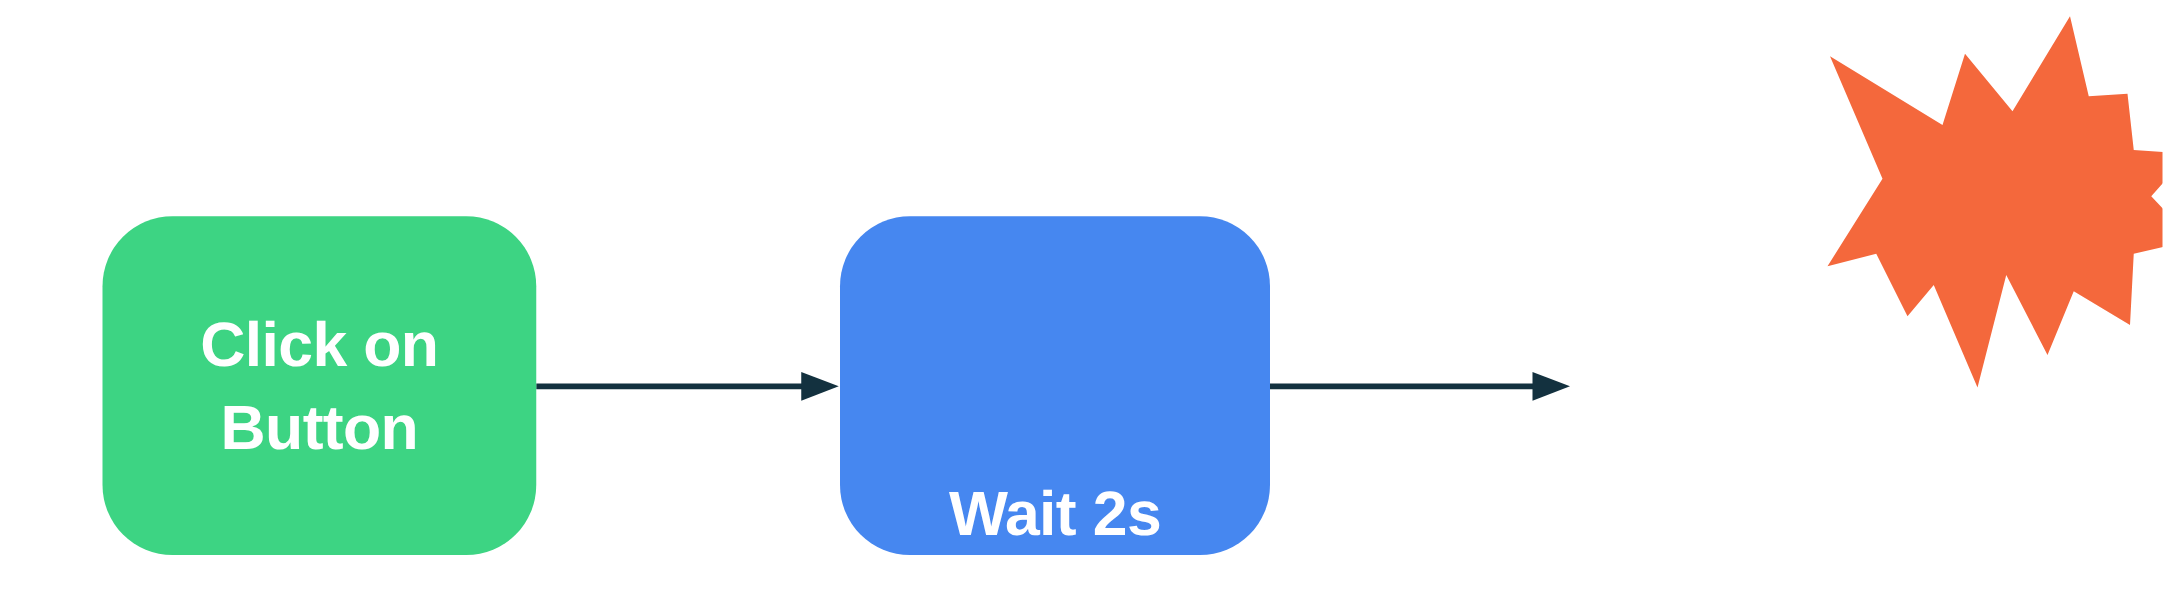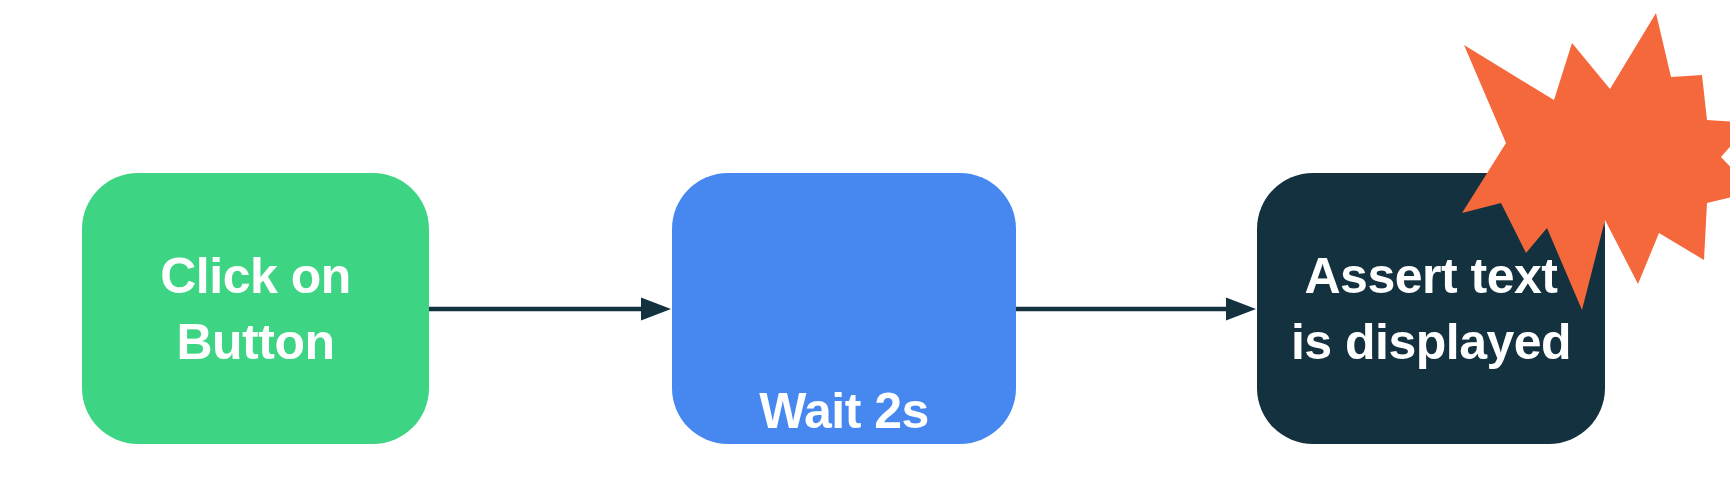--- a/index.html
+++ b/index.html
@@ -66,24 +66,20 @@
 
   <div class="node node-click">
     <span class="node-label">Click on
 Button</span>
   </div>
 
   <div class="node node-wait">
     <span class="node-label">Wait 2s</span>
   </div>
 
-  <div class="node node-assert">
-    <span class="node-label">Assert text
-is displayed</span>
-  </div>
 
   <svg class="layer" viewBox="0 0 1730 486" aria-hidden="true">
     <polygon points="1420,45 1510,100 1528,43 1566,89 1612,13 1627,77 1658,75
                      1663,120 1707,123 1677,157 1710,192 1663,203 1660,260
                      1615,233 1594,284 1561,220 1538,310 1503,228 1482,253
                      1457,203 1418,213 1462,143" fill="#F4683C"></polygon>
   </svg>
 
 </div>
 

